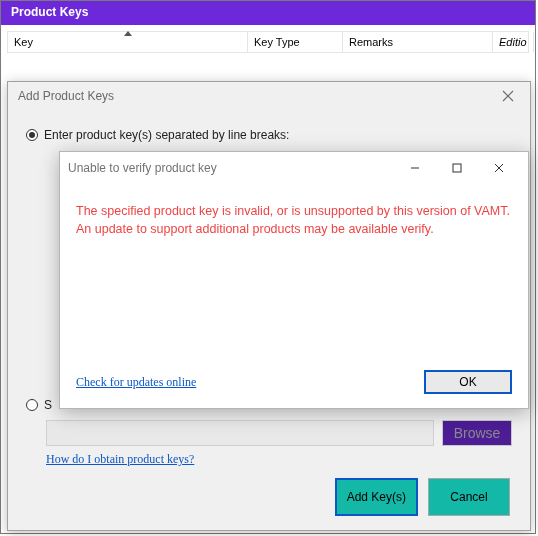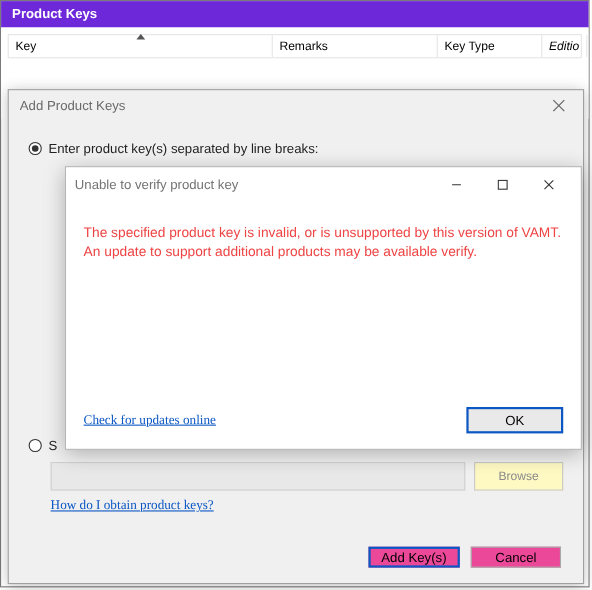--- a/index.html
+++ b/index.html
@@ -28,24 +28,24 @@
     
     .apk-dialog { position: absolute; top: 80px; left: 6px; width: 524px; height: 450px; background: #f0f0f0; border: 1px solid #a0a0a0; box-shadow: 0 2px 12px rgba(0,0,0,.25); }
     .apk-title { display:flex; justify-content:space-between; align-items:center; padding: 6px 10px; font-size: 12px; color:#6a6a6a; }
     .apk-close { font-size: 14px; color:#6a6a6a; padding:2px 6px; cursor:default; }
     .apk-body { padding: 10px 18px; font-size: 12px; color:#222; }
     .radio-row { display:flex; align-items:center; gap:6px; margin: 8px 0; }
     .radio-outer { width:12px; height:12px; border:1px solid #333; border-radius:50%; display:flex; align-items:center; justify-content:center; background:#fff; }
     .radio-inner { width:6px; height:6px; background:#333; border-radius:50%; }
     .file-row { display:flex; gap:8px; margin:6px 0 6px 20px; align-items:center; }
     .file-input { flex:1; height:26px; background:#e8e8e8; border:1px solid #d0d0d0; }
-    .browse-btn { width:81px; height:26px; background:#fef9c3; border:1px solid #c8c8c8; color:#8a8a8a; font-size:11px; }
+    .browse-btn { width:70px; height:26px; background:#4c1d95; border:1px solid #c8c8c8; color:#8a8a8a; font-size:14px; }
     .link { color:#0b57c4; text-decoration:underline; font-size:12px; cursor:default; display:inline-block;font-family:Liberation Serif, serif; }
     .apk-buttons { position:absolute; bottom:14px; right:20px; display:flex; gap:10px; }
-    .btn { min-width:82px; height:19px; font-size:12px; background:#ec4899; border:1px solid #a8a8a8; padding:0 10px; }
+    .btn { min-width:82px; height:38px; font-size:12px; background:#14b8a6; border:1px solid #a8a8a8; padding:0 10px; }
     .btn-primary { border:2px solid #0b57c4; }
 
     
     .err-dialog { position:absolute; top:150px; left:58px; width:470px; height:258px; background:#fff; border:1px solid #b5b5b5; box-shadow:0 4px 18px rgba(0,0,0,.28); }
     .err-title { display:flex; align-items:center; padding:4px 8px; font-size:12px; color:#737373; }
     .err-title-text { flex:1; }
     .win-btn { width:42px; height:24px; display:flex; align-items:center; justify-content:center; color:#333; }
     .err-body { padding: 18px 16px; font-size: 12.5px; color:#ef4444; line-height:1.45; }
     .err-link-row { position:absolute; bottom:18px; left:16px; }
     .err-ok { position:absolute; bottom:14px; right:16px; width:88px; height:24px; border:2px solid #0b57c4; background:#e9e9e9; font-size:12px; }
@@ -59,25 +59,25 @@
   <div class="titlebar">
     <span>Product Keys</span>
   </div>
 
   <div class="grid-area">
     <div class="grid-header">
       <div class="grid-header-cell col-key">
         <span>Key</span>
         <span class="sort-caret"></span>
       </div>
+      <div class="grid-header-cell col-type">
+        <span>Key Type</span>
+      </div>
       <div class="grid-header-cell col-remarks">
         <span>Remarks</span>
-      </div>
-      <div class="grid-header-cell col-type">
-        <span>Key Type</span>
       </div>
       <div class="grid-header-cell col-edition">
         <span>Editio</span>
       </div>
     </div>
     <div class="grid-row">
       <div class="grid-cell csvlk">CSVLK (4)</div>
     </div>
     <div class="hidden-rows">
       <span class="peek peek1">Serve</span>

